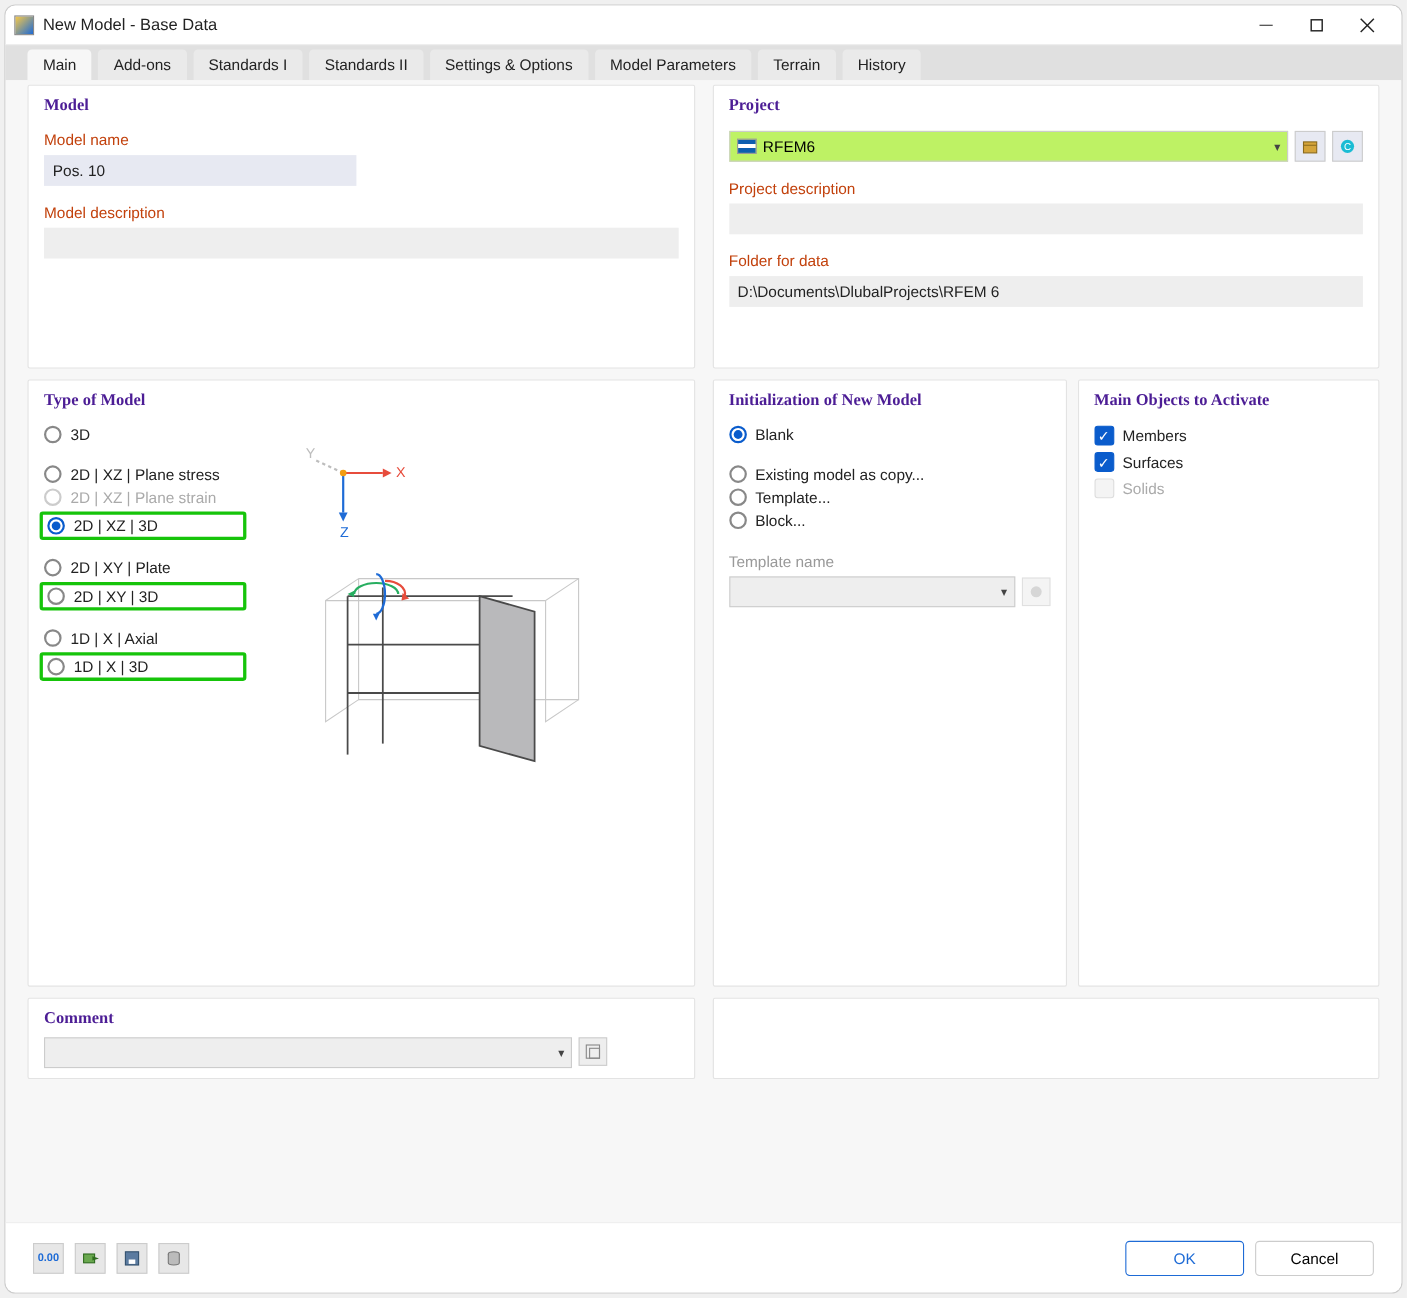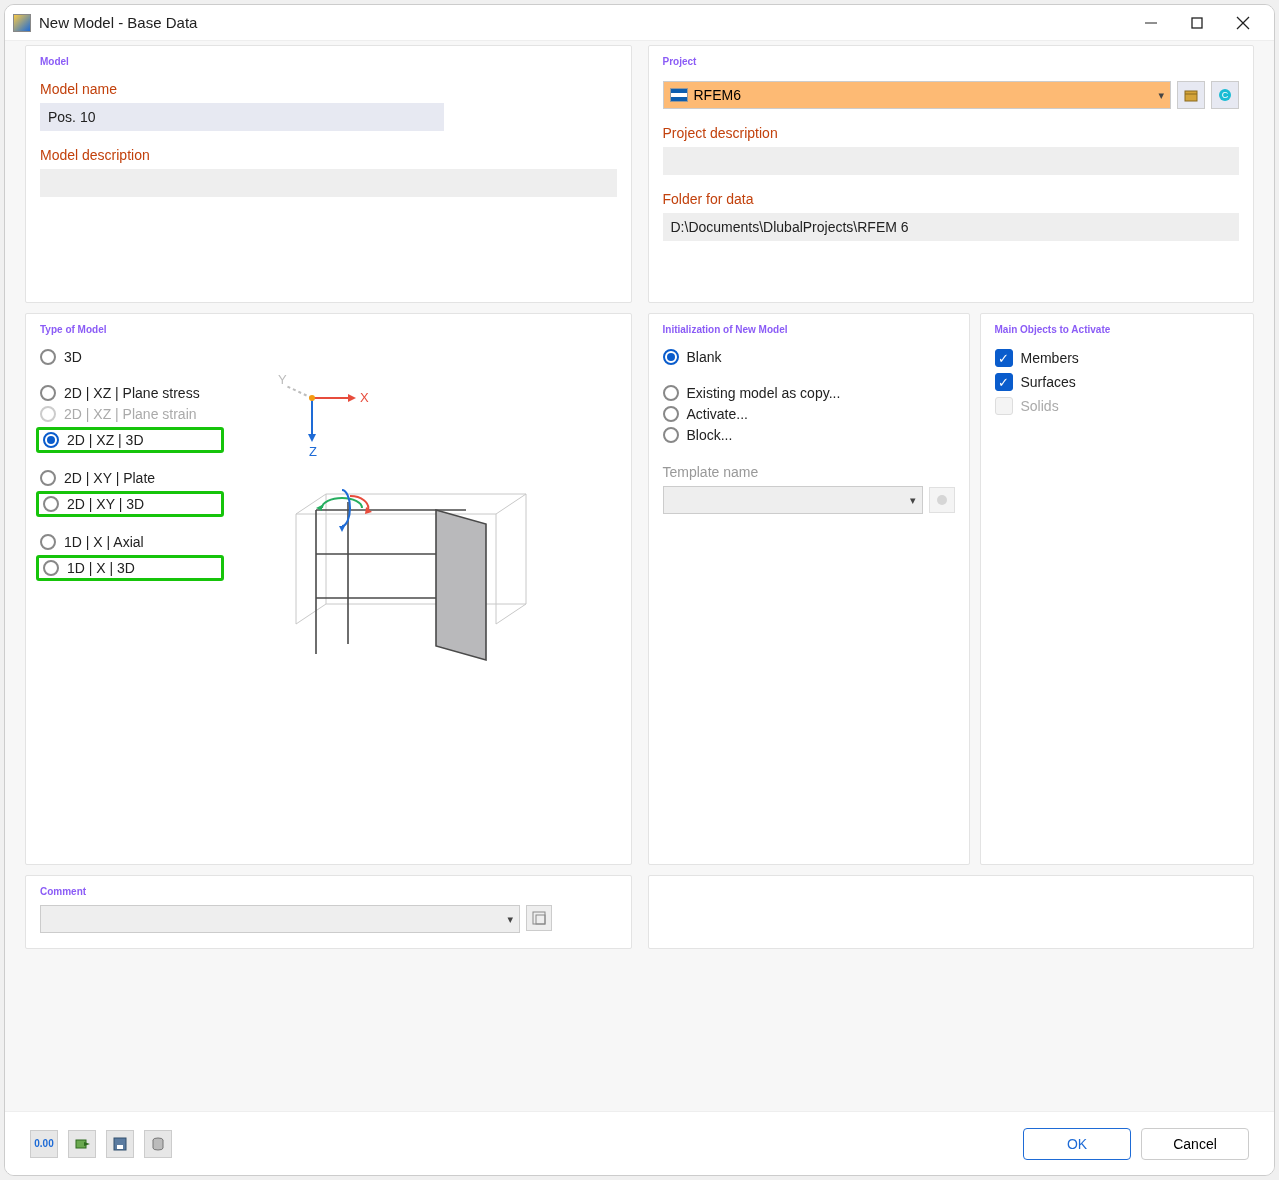--- a/index.html
+++ b/index.html
@@ -10,27 +10,27 @@
 .titlebar .title { font-size: 15px; color: #222; flex: 1; }
 .titlebar .win-btn { width: 46px; height: 32px; display: flex; align-items: center; justify-content: center; font-size: 14px; color: #222; cursor: pointer; }
 
 .tabbar { background: #e0e0e0; height: 32px; display: flex; align-items: flex-end; padding-left: 20px; gap: 6px; }
 .tab { padding: 6px 14px; font-size: 14px; color: #222; cursor: pointer; border-radius: 4px 4px 0 0; }
 .tab.active { background: #f7f7f7; }
 .tab:not(.active) { background: #eaeaea; }
 
 .content { flex: 1; background: #f7f7f7; padding: 4px 20px 0 20px; display: grid; grid-template-columns: 1fr 1fr; grid-template-rows: 258px 552px 74px; gap: 10px 16px; overflow: hidden; }
 .panel { background: #fff; border: 1px solid #e3e3e3; border-radius: 2px; padding: 10px 14px 14px 14px; }
-.panel-title { color: #8b5cf6; font-weight: 600; font-size: 10px; margin-bottom: 14px; }
+.panel-title { color: #4c1d95; font-weight: 600; font-size: 15px; margin-bottom: 14px; font-family: Liberation Serif, serif; }
 .field-label { font-size: 14px; color: #c2410c; margin-bottom: 6px; margin-top: 6px; }
-.text-input { width: 404px; height: 28px; background: #e7e9f2; border: none; padding: 0 8px; font-size: 14px; color: #222; }
+.text-input { width: 284px; height: 28px; background: #e7e9f2; border: none; padding: 0 8px; font-size: 14px; color: #222; }
 .text-input.full { width: 100%; }
 .text-input.ro { background: #eeeeee; }
 .select-wrap { display: flex; gap: 6px; align-items: center; }
-.select { flex: 1; height: 28px; background: #fdba74; border: 1px solid #ccc; display: flex; align-items: center; padding: 0 6px; gap: 6px; }
+.select { flex: 1; height: 28px; background: #bef264; border: 1px solid #ccc; display: flex; align-items: center; padding: 0 6px; gap: 6px; }
 .select .flag { width: 18px; height: 14px; background: linear-gradient(to bottom,#0d5eaf 33%,#fff 33% 66%,#0d5eaf 66%); border: 1px solid #999; }
 .select .sel-text { flex: 1; font-size: 14px; }
 .select .chev { font-size: 11px; color: #444; }
 .icon-btn { width: 28px; height: 28px; background: #e7e9f2; display: flex; align-items: center; justify-content: center; border: 1px solid #ccc; cursor: pointer; }
 .icon-btn.small { width: 26px; height: 26px; background: #eee; }
 .icon-btn.disabled { opacity: .6; cursor: default; }
 .radio-row { display: flex; align-items: center; gap: 8px; margin: 5px 0; }
 .radio-row.highlight { border: 3px solid #16c40a; border-radius: 3px; padding: 2px 4px; margin: 2px -4px; }
 .radio { width: 16px; height: 16px; border: 2px solid #888; border-radius: 50%; display: inline-flex; align-items: center; justify-content: center; flex-shrink: 0; }
 .radio.checked { border-color: #0a5ccc; }
@@ -84,20 +84,30 @@
         </svg>
     </div>
     <div class="win-btn close">
       <svg width="12" height="12">
           <line x1="0" y1="0" x2="12" y2="12" stroke="#222" stroke-width="1.3"></line>
           <line x1="12" y1="0" x2="0" y2="12" stroke="#222" stroke-width="1.3"></line>
         </svg>
     </div>
   </div>
 
+  <div class="tabbar">
+    <div class="tab active">Main</div>
+    <div class="tab">Add-ons</div>
+    <div class="tab">Standards I</div>
+    <div class="tab">Standards II</div>
+    <div class="tab">Settings &amp; Options</div>
+    <div class="tab">Model Parameters</div>
+    <div class="tab">Terrain</div>
+    <div class="tab">History</div>
+  </div>
 
   <div class="content">
 
     <div class="panel" style="grid-column:1;grid-row:1;">
       <div class="panel-title">Model</div>
       <div class="field-label">Model name</div>
       <input class="text-input" value="Pos. 10" style="">
       <div class="spacer"></div>
       <div class="field-label">Model description</div>
       <input class="text-input full ro" value="" style="">
@@ -220,21 +230,21 @@
           <span class="radio checked"></span>
           <span class="radio-label">Blank</span>
         </div>
         <div class="spacer"></div>
         <div class="radio-row">
           <span class="radio"></span>
           <span class="radio-label">Existing model as copy...</span>
         </div>
         <div class="radio-row">
           <span class="radio"></span>
-          <span class="radio-label">Activate...</span>
+          <span class="radio-label">Template...</span>
         </div>
         <div class="radio-row">
           <span class="radio"></span>
           <span class="radio-label">Block...</span>
         </div>
         <div class="spacer"></div>
         <div class="field-label" style="color:#999;">Template name</div>
         <div class="select-wrap">
           <div class="select" style="background:#eee;width:260px;flex:0 0 260px;">
             <div class="sel-text"></div>

